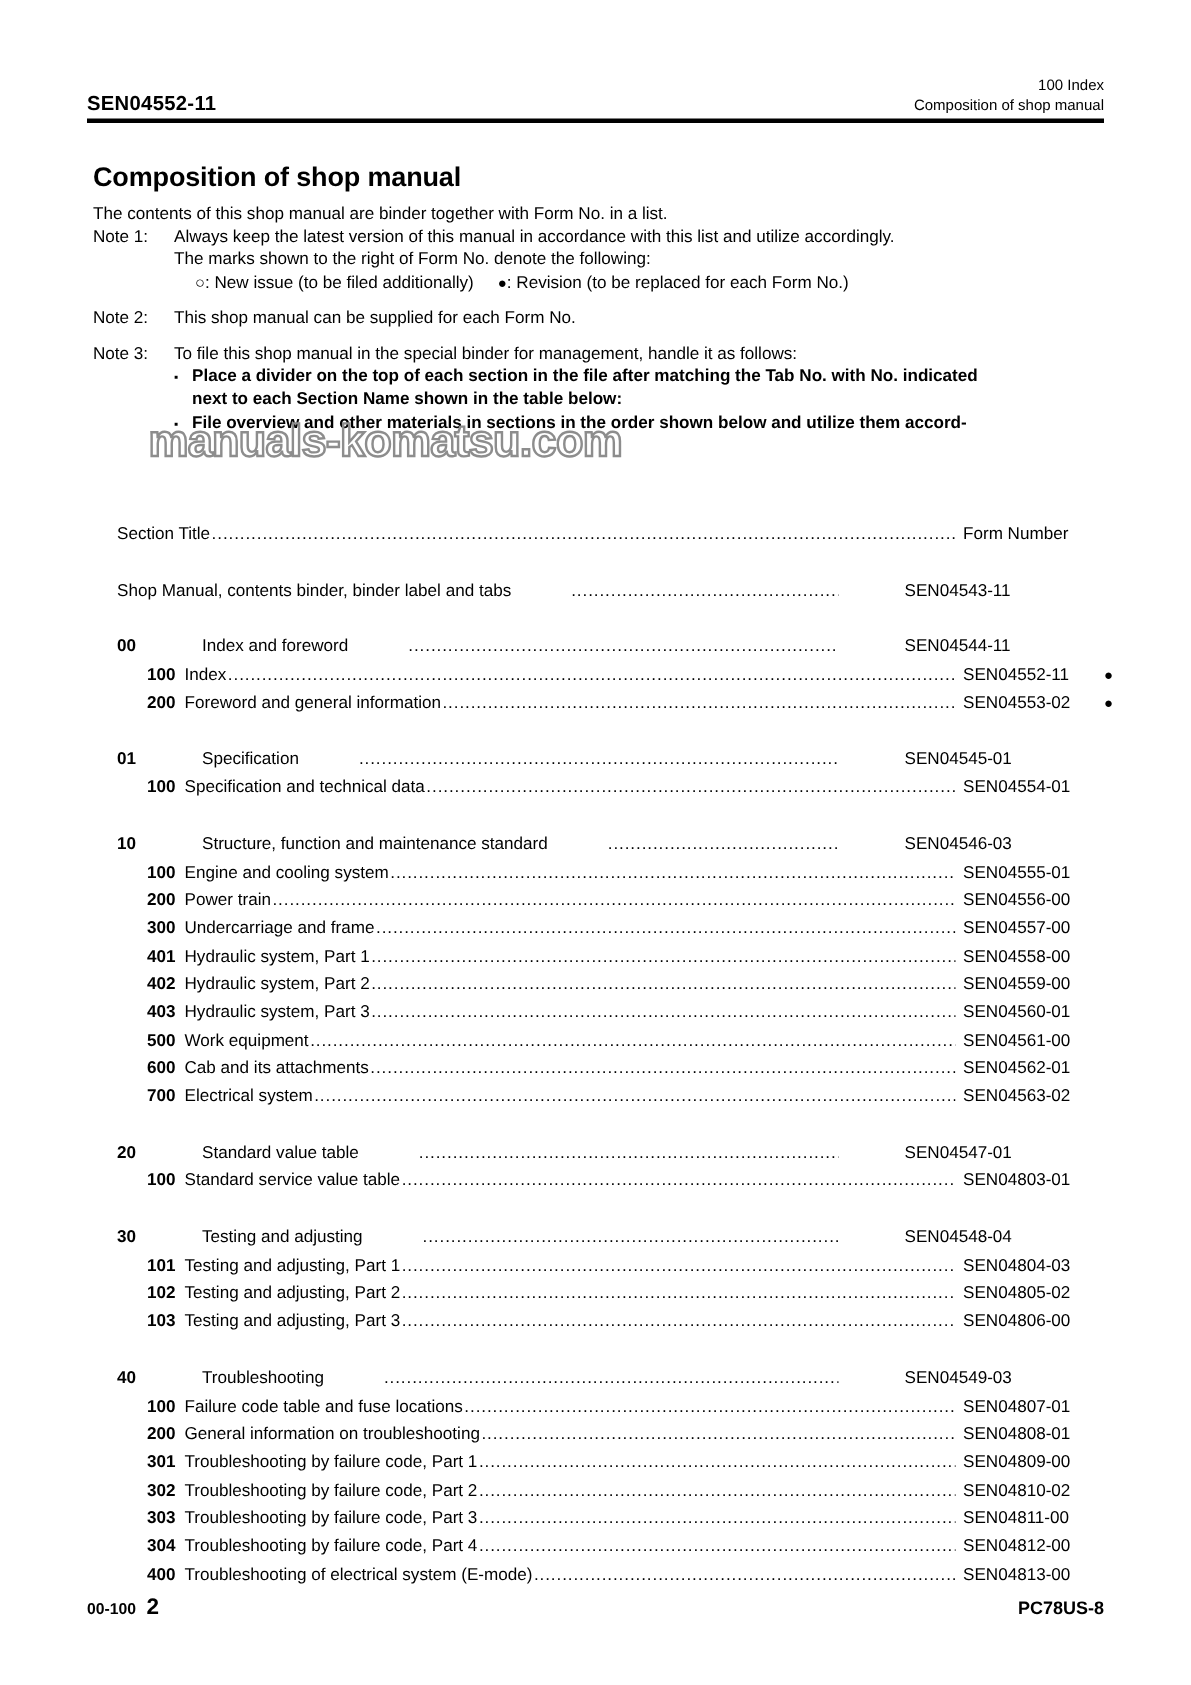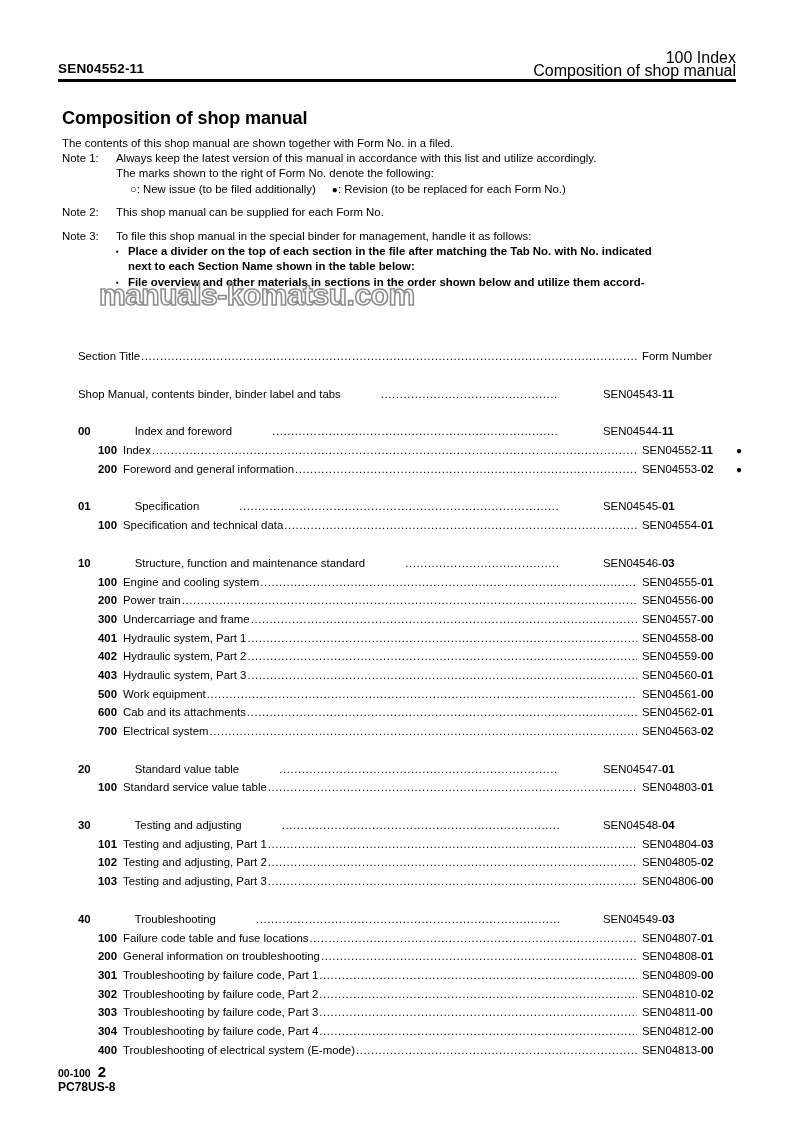--- a/index.html
+++ b/index.html
@@ -37,21 +37,21 @@
   }
   .header-left {
     font-size: 13.5px;
     font-weight: bold;
     letter-spacing: 0.2px;
     padding-bottom: 1px;
     white-space: nowrap;
   }
   .header-right {
     text-align: right;
-    font-size: 16px;
+    font-size: 10px;
     line-height: 12.5px;
     white-space: nowrap;
   }
   .header-rule {
     margin-top: 2px;
     border-top: 3px solid #000;
     width: 100%;
   }
 
   
@@ -155,21 +155,21 @@
     content: "......................................................................................................................................................................";
     white-space: nowrap;
   }
 
   .toc-form {
     flex: 0 0 auto;
     width: 94px;
     text-align: left;
     padding-left: 4px;
   }
-  .form-suffix { font-weight: bold; }
+  .form-suffix { font-weight: normal; }
 
   .toc-mark {
     flex: 0 0 auto;
     width: 14px;
     text-align: left;
     font-size: 10px;
   }
 
   .toc-spacer { height: 19px; }
 
@@ -190,21 +190,20 @@
 
   
   .footer {
     position: absolute;
     left: 58px;
     top: 1063px;
     width: 678px;
     display: flex;
     align-items: baseline;
     justify-content: space-between;
-    flex-direction: column;
   }
   .footer-left {
     font-size: 10.5px;
     font-weight: bold;
     white-space: nowrap;
   }
   .footer-page {
     font-size: 15px;
     font-weight: bold;
     margin-left: 7px;
@@ -228,21 +227,21 @@
         <div>Composition of shop manual</div>
       </div>
     </div>
     <div class="header-rule"></div>
   </div>
 
   <div class="doc-title">Composition of shop manual</div>
 
   <div class="notes">
 
-    <div class="intro-line">The contents of this shop manual are shown together with Form No. in a filed.</div>
+    <div class="intro-line">The contents of this shop manual are binder together with Form No. in a list.</div>
 
     <div class="note">
       <div class="note-label">Note 1:</div>
       <div class="note-body">Always keep the latest version of this manual in accordance with this list and utilize accordingly.</div>
     </div>
     <div class="note-sub">The marks shown to the right of Form No. denote the following:</div>
 
     <div class="marks-line"><span class="mark-open">○</span><span>: New issue (to be filed additionally)</span><span class="mark-gap"></span><span class="mark-filled">●</span><span>: Revision (to be replaced for each Form No.)</span></div>
 
     <div class="note-gap"></div>

